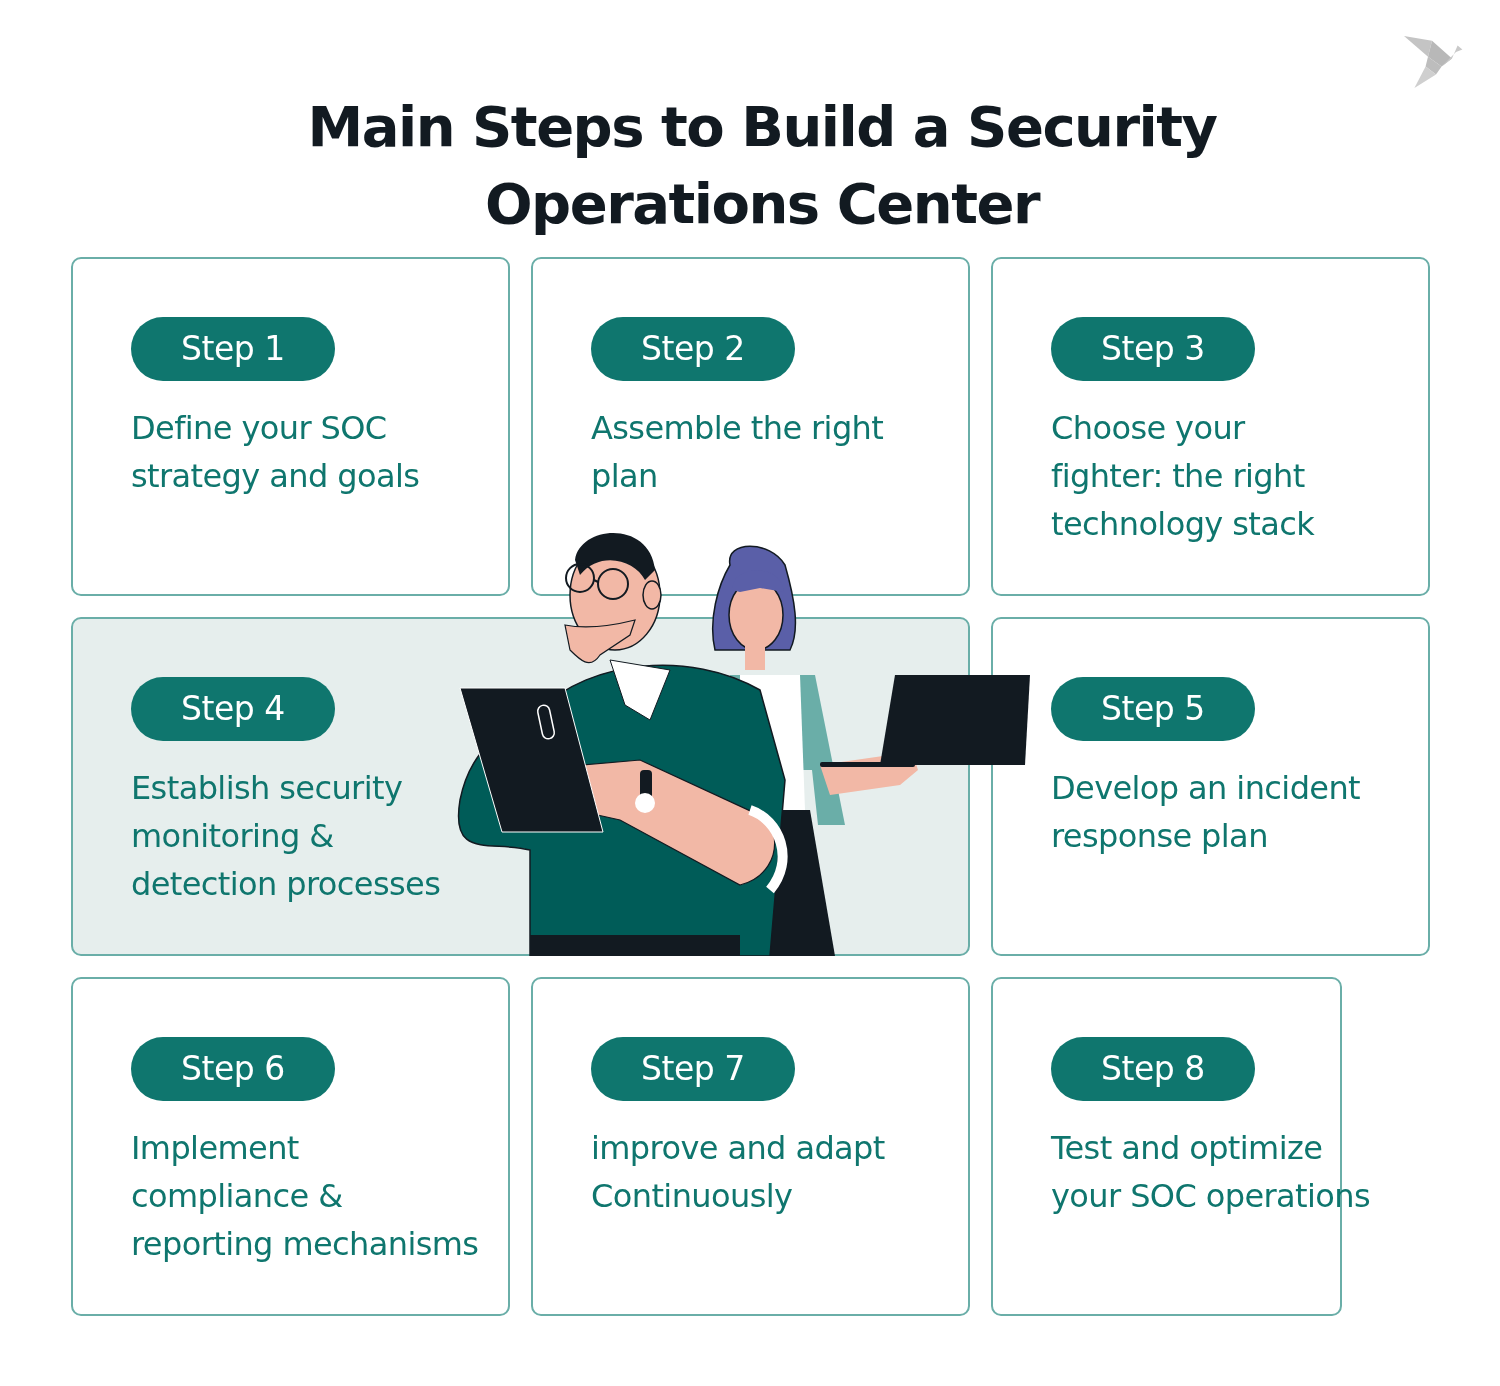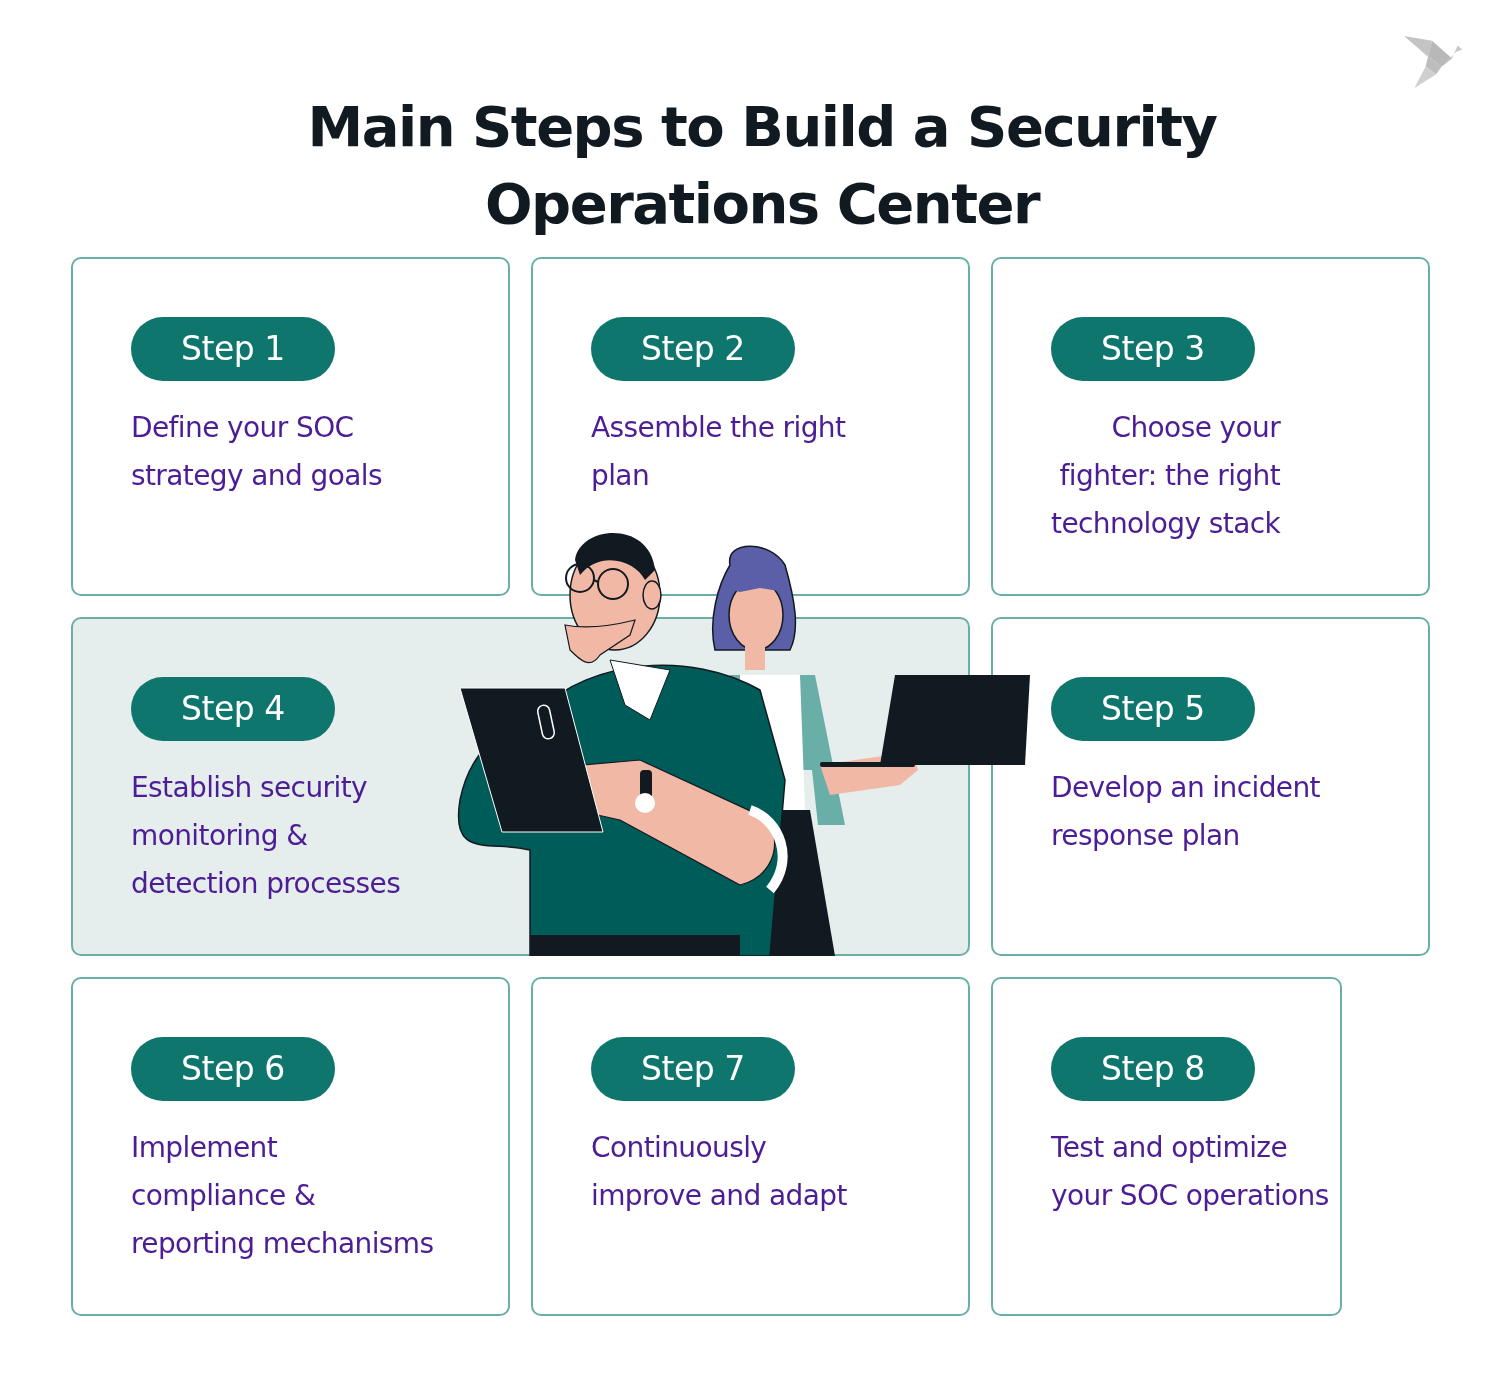--- a/index.html
+++ b/index.html
@@ -2,21 +2,21 @@
 <html><head>
 <meta charset="utf-8">
 <style>
   html, body { margin:0; padding:0; background:#ffffff; }
   body { width:1500px; height:1386px; position:relative; overflow:hidden; font-family:"Liberation Sans", sans-serif; }
   .logo { position:absolute; left:1392px; top:28px; width:80px; height:64px; }
   .title { position:absolute; left:0; top:76px; width:1500px; text-align:center; font-family:"DejaVu Sans", sans-serif; font-weight:bold; font-size:56px; line-height:77px; color:#121a21; letter-spacing:-1.5px; margin:12px; }
   .card { position:absolute; box-sizing:border-box; border:2px solid #6aaea8; border-radius:10px; background:#ffffff; }
   .card.wide { background:#e6eeed; }
   .pill { position:absolute; left:58px; top:58px; height:64px; border-radius:32px; background:#0f766e; color:#ffffff; font-family:"DejaVu Sans", sans-serif; font-size:33px; line-height:64px; padding:0 50px; white-space:nowrap; letter-spacing:-0.5px; }
-  .desc { position:absolute; left:58px; top:145px; font-family:"DejaVu Sans", sans-serif; font-size:28px; line-height:48px; color:#4c1d95; letter-spacing:-0.6px; }
+  .desc { position:absolute; left:58px; top:145px; font-family:"DejaVu Sans", sans-serif; font-size:32px; line-height:48px; color:#0f766e; letter-spacing:-0.6px; }
   .desc span { display:block; white-space:nowrap; }
   .illus { position:absolute; left:440px; top:520px; width:600px; height:436px; }
 </style>
 </head>
 <body>
 
 <svg class="logo" viewBox="0 0 100 80">
   <polygon points="15,10 50,16 45,36" fill="#c4c4c4"></polygon>
   <polygon points="50,16 45,36 62,48 75,38" fill="#b8b8b8"></polygon>
   <polygon points="62,48 75,38 82,22 88,27 80,30" fill="#c9c9c9"></polygon>
@@ -38,21 +38,21 @@
 </div>
 
 <div class="card" style="left:531px;top:257px;width:439px;height:339px;">
   <div class="pill">Step 2</div>
   <div class="desc">
     <span>Assemble the right</span>
     <span>plan</span>
   </div>
 </div>
 
-<div class="card" style="left:991px;top:257px;width:439px;height:339px;text-align:right;">
+<div class="card" style="left:991px;top:257px;width:439px;height:339px;">
   <div class="pill">Step 3</div>
   <div class="desc">
     <span>Choose your</span>
     <span>fighter: the right</span>
     <span>technology stack</span>
   </div>
 </div>
 
 <div class="card wide" style="left:71px;top:617px;width:899px;height:339px;">
   <div class="pill">Step 4</div>
@@ -76,22 +76,22 @@
   <div class="desc">
     <span>Implement</span>
     <span>compliance &amp;</span>
     <span>reporting mechanisms</span>
   </div>
 </div>
 
 <div class="card" style="left:531px;top:977px;width:439px;height:339px;">
   <div class="pill">Step 7</div>
   <div class="desc">
+    <span>improve and adapt</span>
     <span>Continuously</span>
-    <span>improve and adapt</span>
   </div>
 </div>
 
 <div class="card" style="left:991px;top:977px;width:351px;height:339px;">
   <div class="pill">Step 8</div>
   <div class="desc">
     <span>Test and optimize</span>
     <span>your SOC operations</span>
   </div>
 </div>

